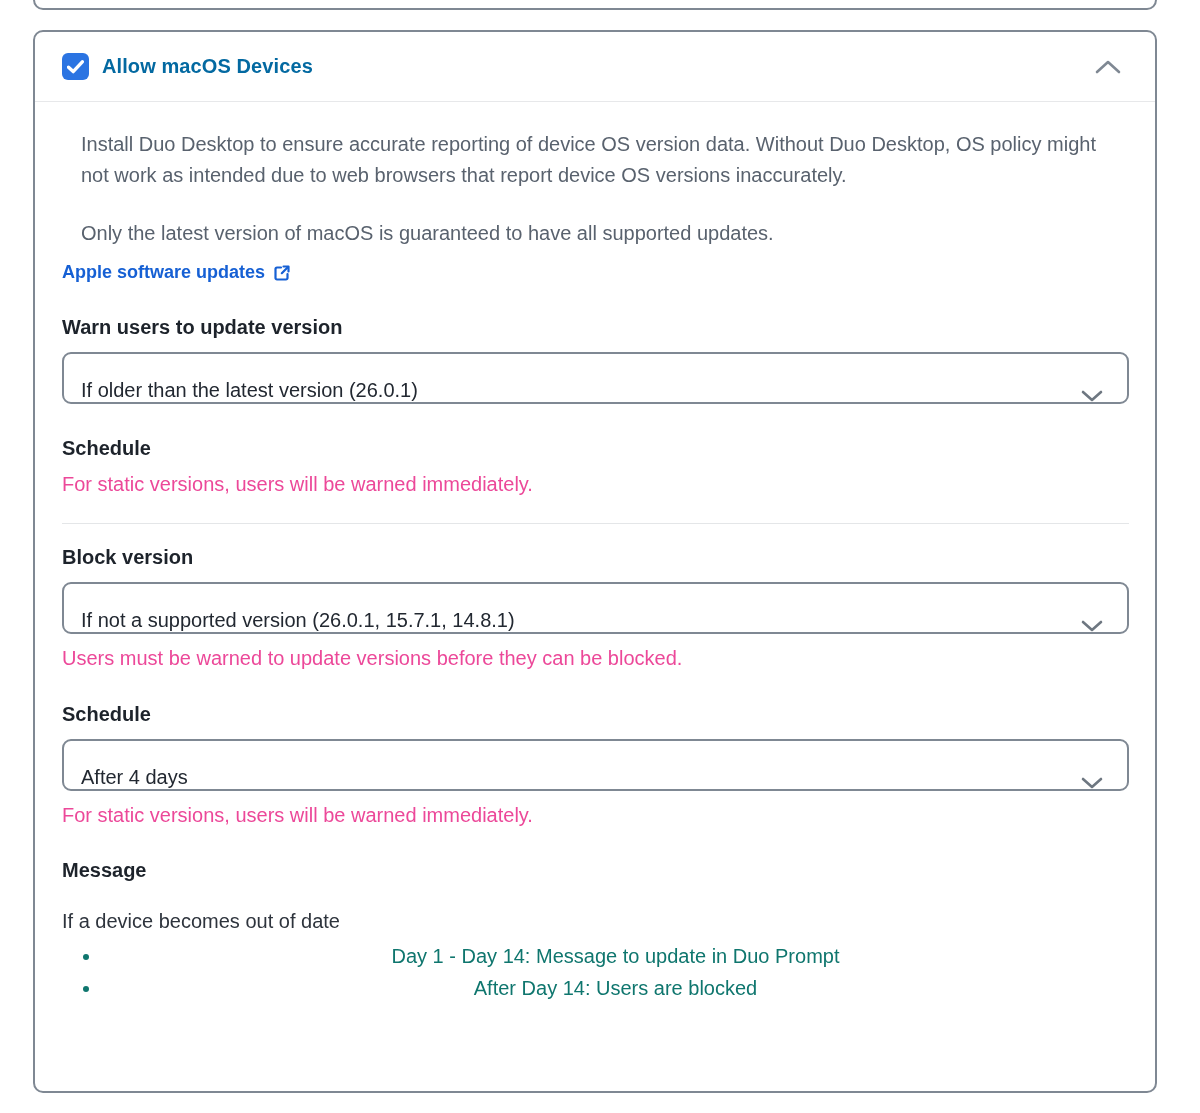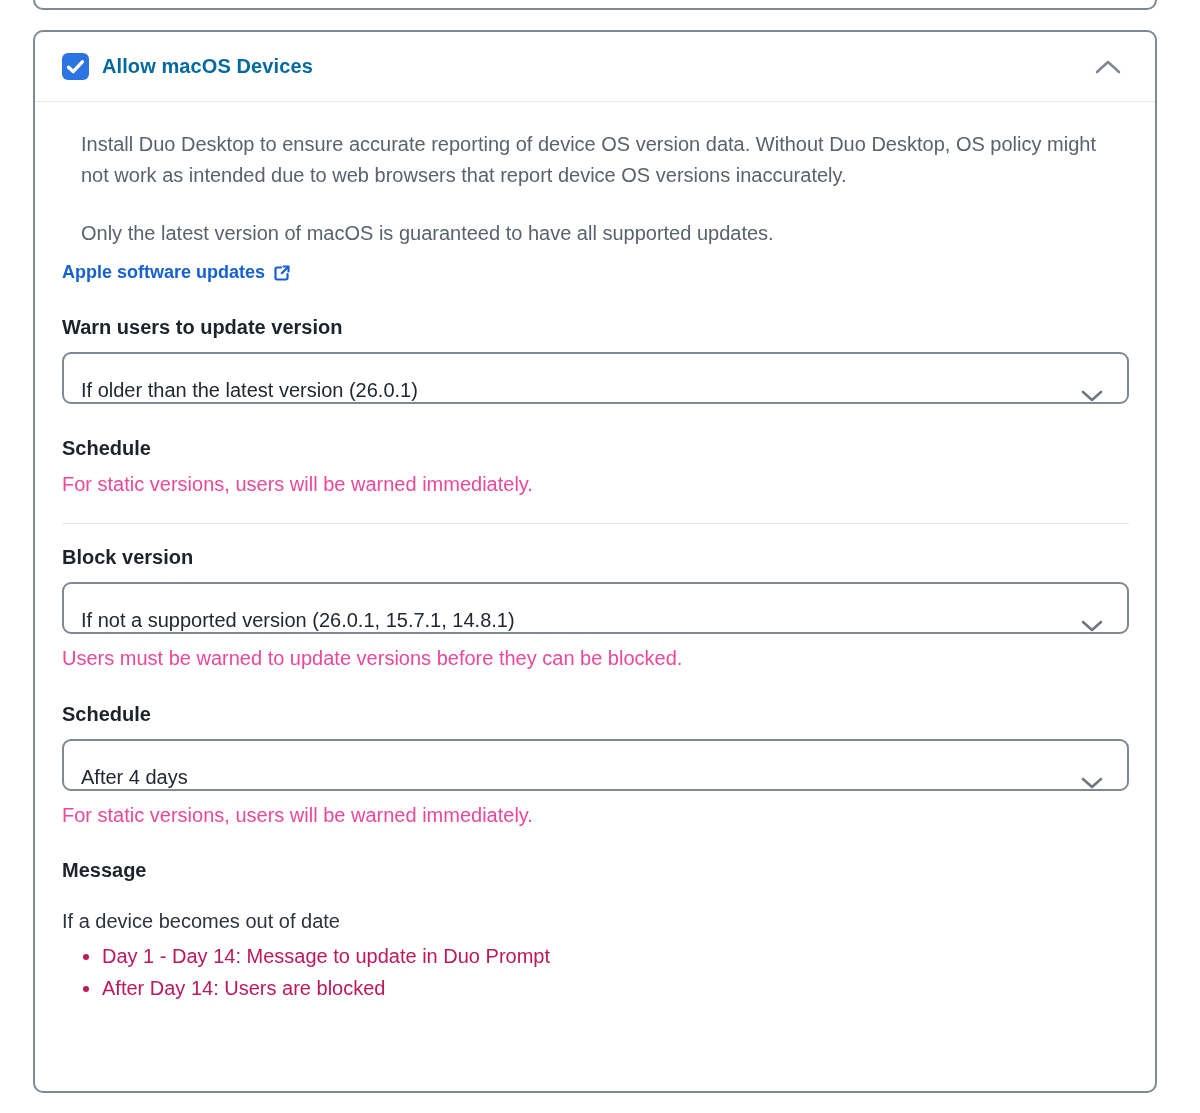--- a/index.html
+++ b/index.html
@@ -125,21 +125,22 @@
     color: #1D232B;
   }
   .summary-intro {
     margin-top: 28px;
     font-size: 20px;
     color: #2E343D;
   }
   .summary-list {
     margin-top: 7px;
     padding-left: 40px;
-    color: #be185d;
+    color: #0f766e;
+    text-align: center;
   }
   .summary-list li {
     font-size: 20px;
     line-height: 32px;
   }
 
   svg { display: block; }
 </style>
 </head>
 <body>

